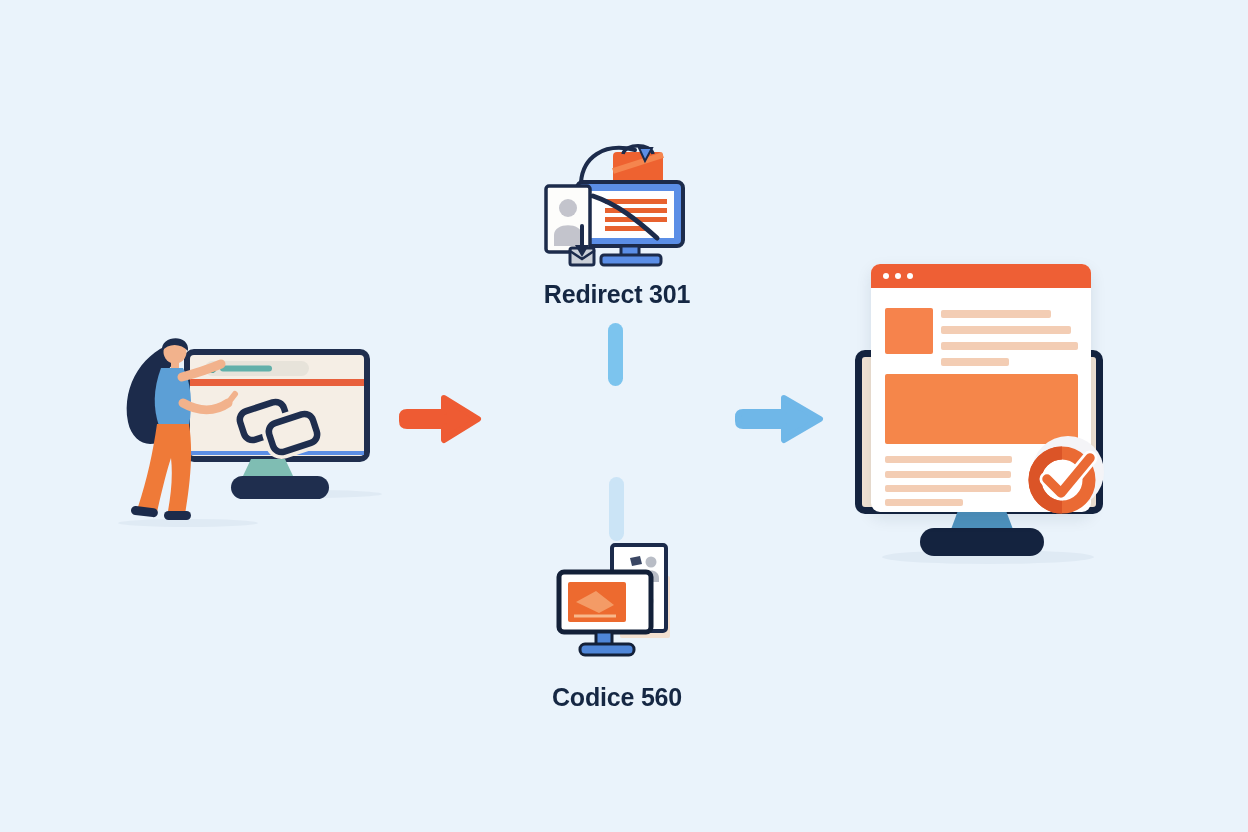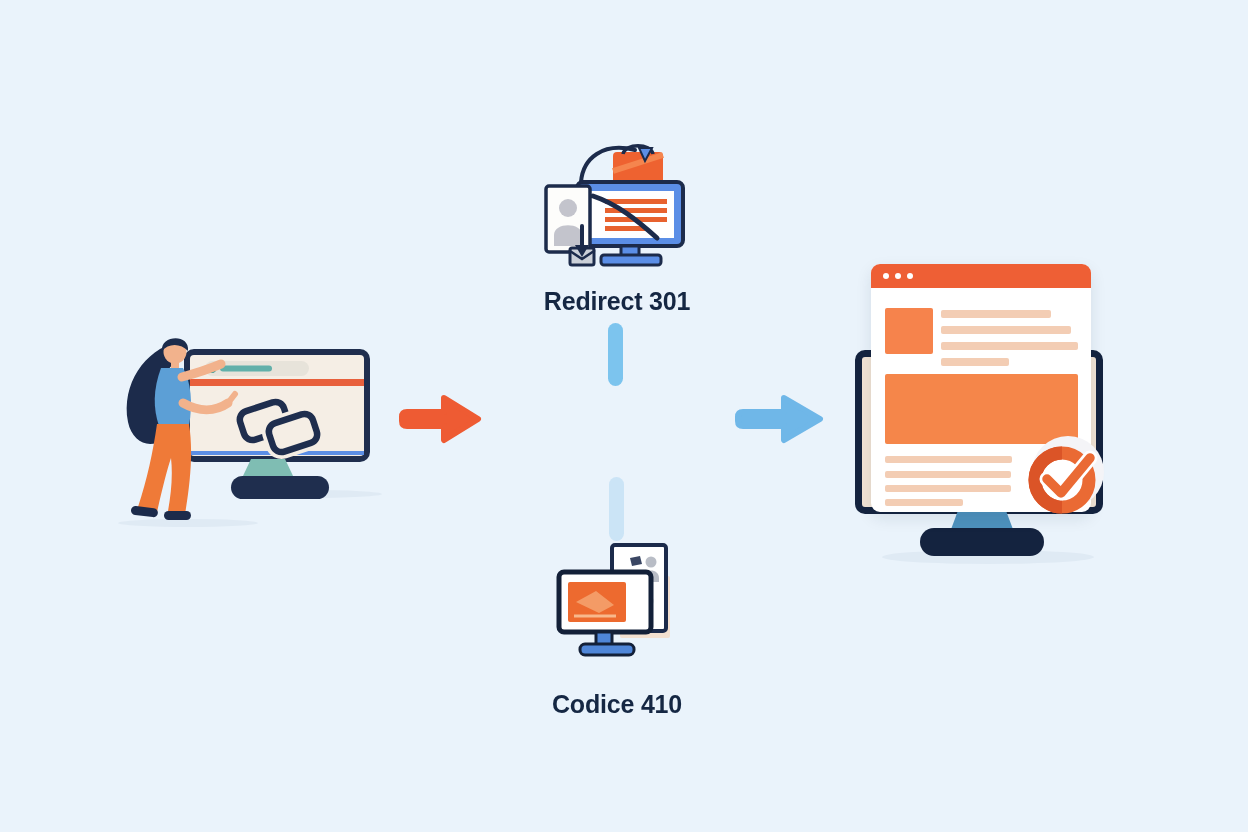--- a/index.html
+++ b/index.html
@@ -3,21 +3,21 @@
 <meta charset="utf-8">
 <style>
   html,body{margin:0;padding:0;background:#EAF3FB;}
   .canvas{
     position:relative;width:1248px;height:832px;overflow:hidden;
     background:#EAF3FB;font-family:"Liberation Sans",sans-serif;
   }
   .abs{position:absolute;}
   .option-label{
     position:absolute;text-align:center;font-weight:700;color:#152743;
-    font-size:25px;line-height:33px;letter-spacing:-0.2px;margin-top:7px;
+    font-size:25px;line-height:33px;letter-spacing:-0.2px;
   }
   .connector{position:absolute;width:15px;border-radius:8px;}
   .connector.dark{background:#7CC4EE;}
   .connector.pale{background:#CBE4F6;}
   .ground-shadow{position:absolute;border-radius:50%;background:#DFEAF4;}
   
   .monitor-frame{
     position:absolute;left:855px;top:350px;width:234px;height:150px;
     border:7px solid #14233F;border-radius:10px;background:#F1E3D4;
   }
@@ -140,21 +140,21 @@
     </g>
     <g>
       <rect x="3" y="30" width="92" height="60" rx="5" fill="#FFFFFF" stroke="#132038" stroke-width="5"></rect>
       <rect x="12" y="40" width="58" height="40" rx="2" fill="#ED6A2F"></rect>
       <path d="M20,60 L40,49 L58,63 L43,71 z" fill="#F49B66"></path>
       <path d="M18,74 L60,74" stroke="#F8B88C" stroke-width="3"></path>
       <rect x="40" y="90" width="16" height="13" fill="#4F86D8" stroke="#132038" stroke-width="3"></rect>
       <rect x="24" y="102" width="54" height="11" rx="5" fill="#4F86D8" stroke="#132038" stroke-width="3"></rect>
     </g>
   </svg>
-  <div class="option-label" style="left:507px;top:681px;width:220px;">Codice 410</div>
+  <div class="option-label" style="left:507px;top:681px;width:220px;">Codice 560</div>
 
   <svg class="abs" style="left:734px;top:386px;" width="92" height="66" viewBox="0 0 92 66">
     <path d="M50,12 L86,33 L50,54 V40 H9 Q4,40 4,35 V31 Q4,26 9,26 H50 Z" fill="#6FB7E8" stroke="#6FB7E8" stroke-width="6" stroke-linejoin="round"></path>
   </svg>
 
   <div class="ground-shadow" style="left:882px;top:550px;width:212px;height:14px;"></div>
   <div class="monitor-frame"></div>
   <div class="stand-neck-right"></div>
   <div class="stand-base-right"></div>
 

